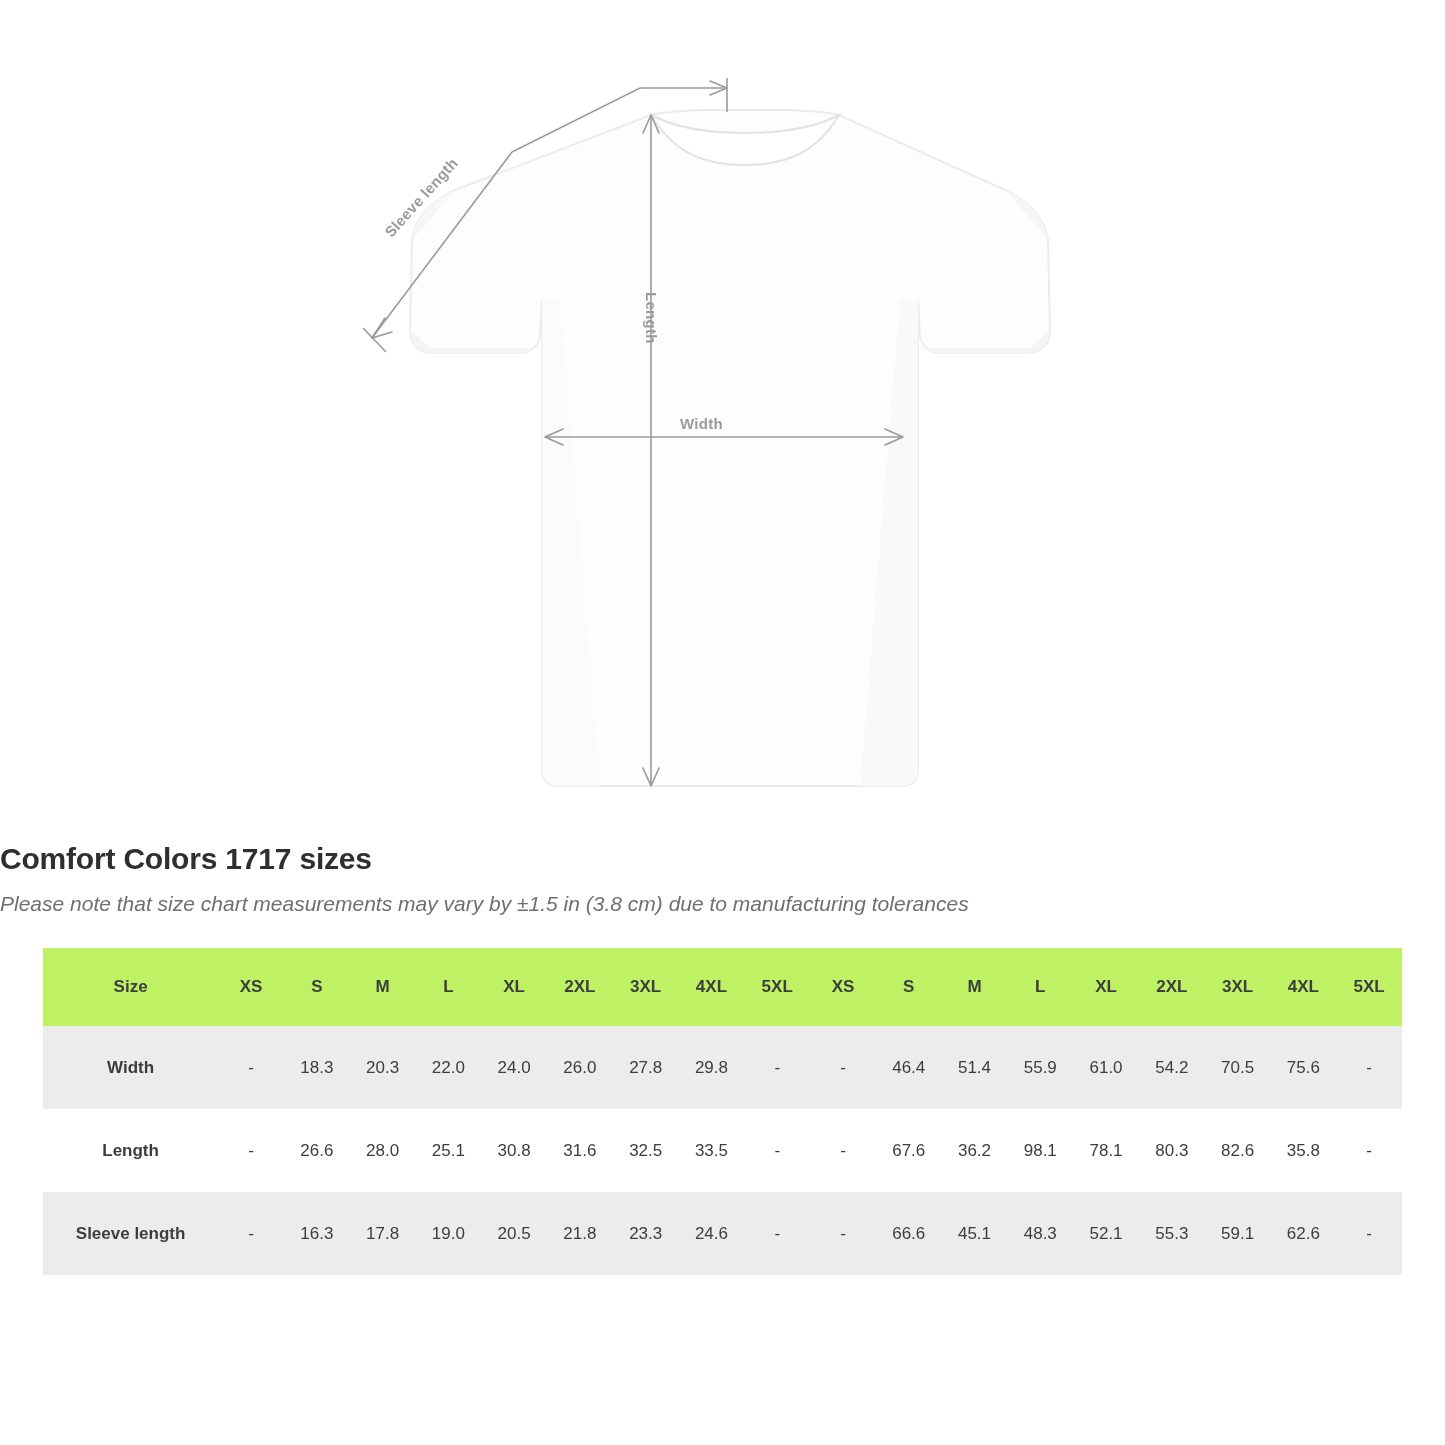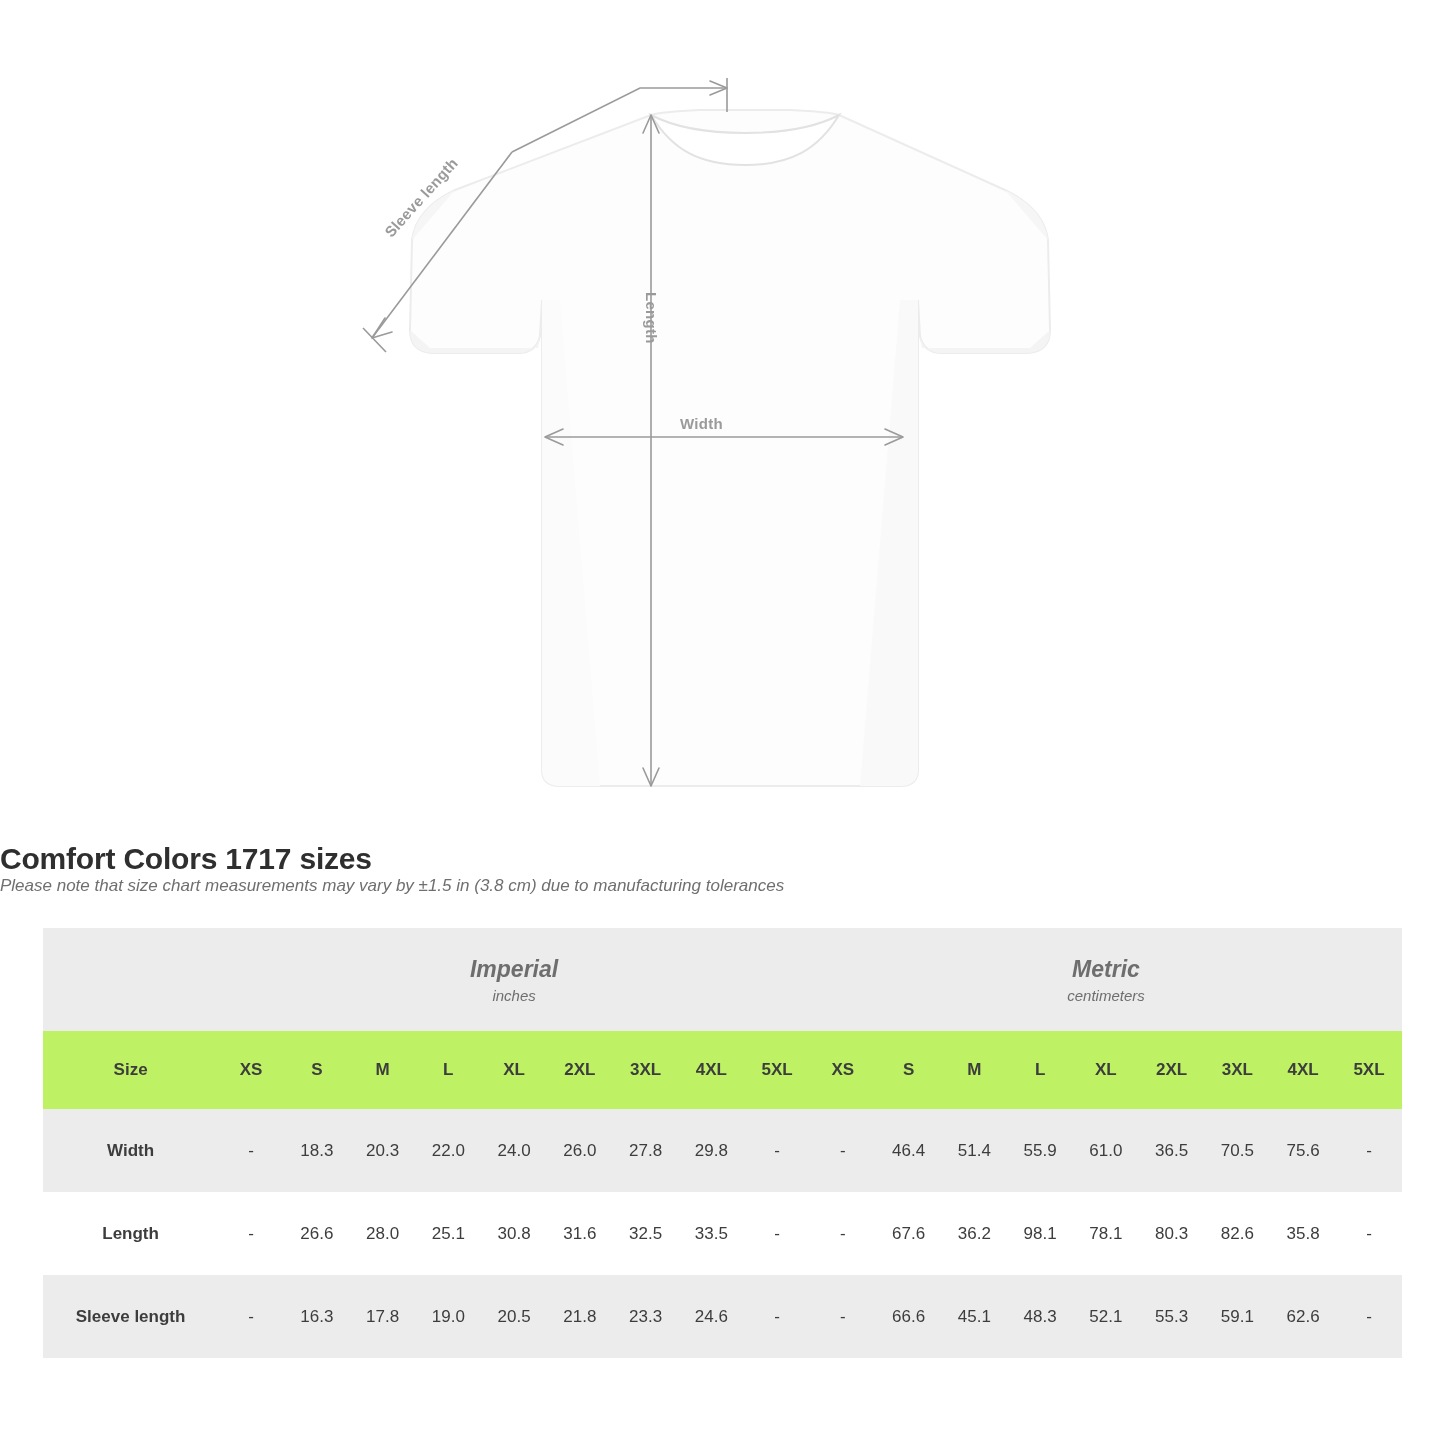--- a/index.html
+++ b/index.html
@@ -62,22 +62,22 @@
     text-align: left;
     margin-top: 12px;
   }
   .chart-title {
     font-size: 30px;
     font-weight: bold;
     color: #2f2f2f;
     letter-spacing: -0.2px;
   }
   .chart-note {
-    margin-top: 0;
-    font-size: 17px;
+    margin-top: 16px;
+    font-size: 21px;
     font-style: italic;
     color: #6f6f6f;
   }
 
   
   .table-wrap {
     margin: 32px 43px 0 43px;
   }
   table.size-table {
     border-collapse: collapse;
@@ -234,31 +234,20 @@
           <col class="col-cell">
           <col class="col-cell">
           <col class="col-cell">
         <col class="col-cell">
           <col class="col-cell">
           <col class="col-cell">
           <col class="col-cell">
       </colgroup>
       <tbody>
 
-        <tr class="unit-row">
-          <td></td>
-          <td colspan="9">
-            <div class="unit-name">Imperial</div>
-            <div class="unit-sub">inches</div>
-          </td>
-          <td colspan="9">
-            <div class="unit-name">Metric</div>
-            <div class="unit-sub">centimeters</div>
-          </td>
-        </tr>
 
         <tr class="head-row">
           <td class="rowhead">Size</td>
           <td>XS</td>
           <td>S</td>
           <td>M</td>
           <td>L</td>
           <td>XL</td>
           <td>2XL</td>
           <td>3XL</td>
@@ -284,21 +273,21 @@
           <td>24.0</td>
           <td>26.0</td>
           <td>27.8</td>
           <td>29.8</td>
           <td>-</td>
           <td>-</td>
           <td>46.4</td>
           <td>51.4</td>
           <td>55.9</td>
           <td>61.0</td>
-          <td>36.5</td>
+          <td>54.2</td>
           <td>70.5</td>
           <td>75.6</td>
           <td>-</td>
         </tr>
 
         <tr class="data-row row-plain">
           <td class="rowhead">Length</td>
           <td>-</td>
           <td>26.6</td>
           <td>28.0</td>

